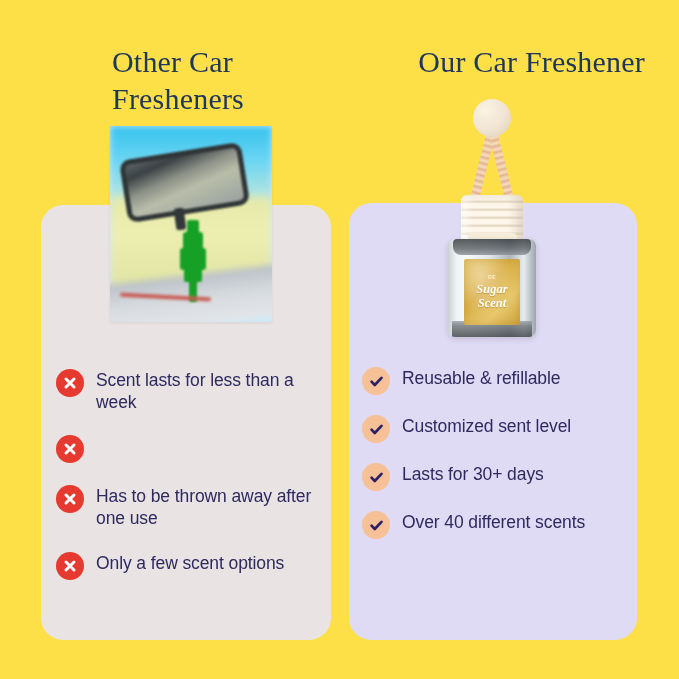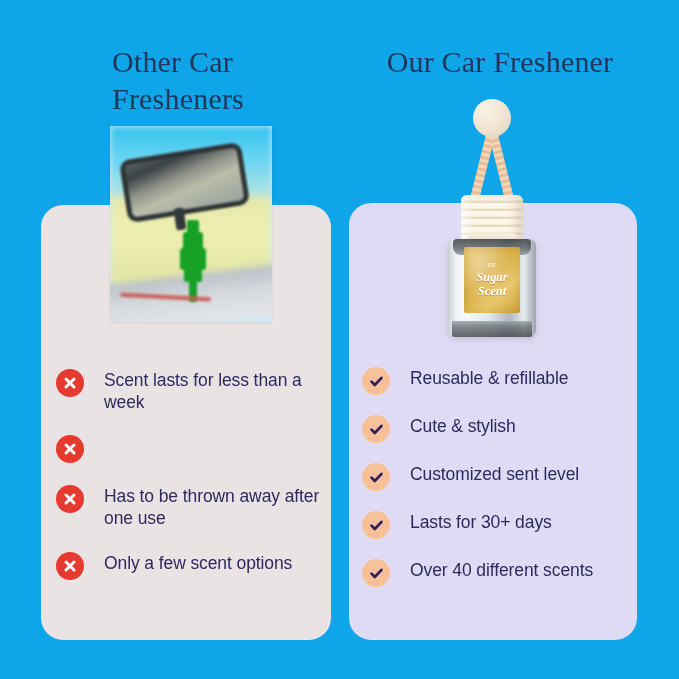--- a/index.html
+++ b/index.html
@@ -12,21 +12,21 @@
     background: #faf4ee;
     font-family: "Liberation Sans", sans-serif;
     overflow: hidden;
     position: relative;
   }
   .stage {
     position: absolute;
     inset: 0;
     width: 679px;
     height: 679px;
-    background: #0ea5e9;
+    background: #fde047;
   }
 
   
   .title {
     position: absolute;
     font-family: "Liberation Serif", "DejaVu Serif", serif;
     color: #20375c;
     font-size: 30px;
     line-height: 1.22;
     font-weight: 400;
@@ -35,21 +35,21 @@
   .title-left {
     left: 112px;
     top: 44px;
     width: 210px;
     text-align: left;
   }
   .title-right {
     left: 355px;
     top: 44px;
     width: 290px;
-    text-align: center;
+    text-align: right;
   }
 
   
   .card {
     position: absolute;
     border-radius: 22px;
   }
   .card-left {
     left: 41px;
     top: 205px;
@@ -208,21 +208,21 @@
     opacity: 0.82;
   }
   .b-liquid-bot {
     position: absolute;
     left: 4%; bottom: 0; width: 92%; height: 16px;
     background: linear-gradient(0deg, #3a3f43 0%, #6c7377 70%, #9aa1a6 100%);
     opacity: 0.8;
   }
   .b-label {
     position: absolute;
-    left: 50%; top: 8px;
+    left: 50%; top: 20px;
     transform: translateX(-50%);
     width: 56px; height: 66px;
     background:
       radial-gradient(ellipse at 30% 25%, rgba(255,255,255,0.42) 0%, rgba(255,255,255,0) 55%),
       linear-gradient(135deg, #e6c05c 0%, #d9ae44 40%, #e8c86e 70%, #cfa23a 100%);
     border-radius: 2px;
     display: flex;
     flex-direction: column;
     align-items: center;
     justify-content: center;
@@ -250,21 +250,21 @@
   
   .list {
     position: absolute;
   }
   .list-left { left: 56px; top: 368px; width: 272px; }
   .list-right { left: 362px; top: 366px; width: 272px; }
 
   .item {
     display: flex;
     align-items: flex-start;
-    gap: 20px;
+    gap: 12px;
   }
   .list-left .item { margin-bottom: 21px; }
   .list-right .item { margin-bottom: 19px; }
 
   .badge {
     flex: 0 0 auto;
     width: 28px; height: 28px;
     border-radius: 50%;
     display: flex;
     align-items: center;
@@ -369,41 +369,33 @@
         </svg>
       </span>
       <span class="item-text">Reusable &amp; refillable</span>
     </div>
     <div class="item">
       <span class="badge badge-check">
         <svg width="17" height="17" viewBox="0 0 17 17" aria-hidden="true">
           <path d="M3.5 8.6 L6.8 12 L13.5 4.8" stroke="#2b1f63" stroke-width="2.6" fill="none" stroke-linecap="round" stroke-linejoin="round"></path>
         </svg>
       </span>
-      <span class="item-text">Cute &amp; stylish</span>
+      <span class="item-text">Customized sent level</span>
     </div>
     <div class="item">
       <span class="badge badge-check">
         <svg width="17" height="17" viewBox="0 0 17 17" aria-hidden="true">
           <path d="M3.5 8.6 L6.8 12 L13.5 4.8" stroke="#2b1f63" stroke-width="2.6" fill="none" stroke-linecap="round" stroke-linejoin="round"></path>
         </svg>
       </span>
-      <span class="item-text">Customized sent level</span>
+      <span class="item-text">Lasts for 30+ days</span>
     </div>
     <div class="item">
       <span class="badge badge-check">
         <svg width="17" height="17" viewBox="0 0 17 17" aria-hidden="true">
           <path d="M3.5 8.6 L6.8 12 L13.5 4.8" stroke="#2b1f63" stroke-width="2.6" fill="none" stroke-linecap="round" stroke-linejoin="round"></path>
         </svg>
       </span>
-      <span class="item-text">Lasts for 30+ days</span>
-    </div>
-    <div class="item">
-      <span class="badge badge-check">
-        <svg width="17" height="17" viewBox="0 0 17 17" aria-hidden="true">
-          <path d="M3.5 8.6 L6.8 12 L13.5 4.8" stroke="#2b1f63" stroke-width="2.6" fill="none" stroke-linecap="round" stroke-linejoin="round"></path>
-        </svg>
-      </span>
       <span class="item-text">Over 40 different scents</span>
     </div>
   </div>
 
 </div>
 
 </body></html>

